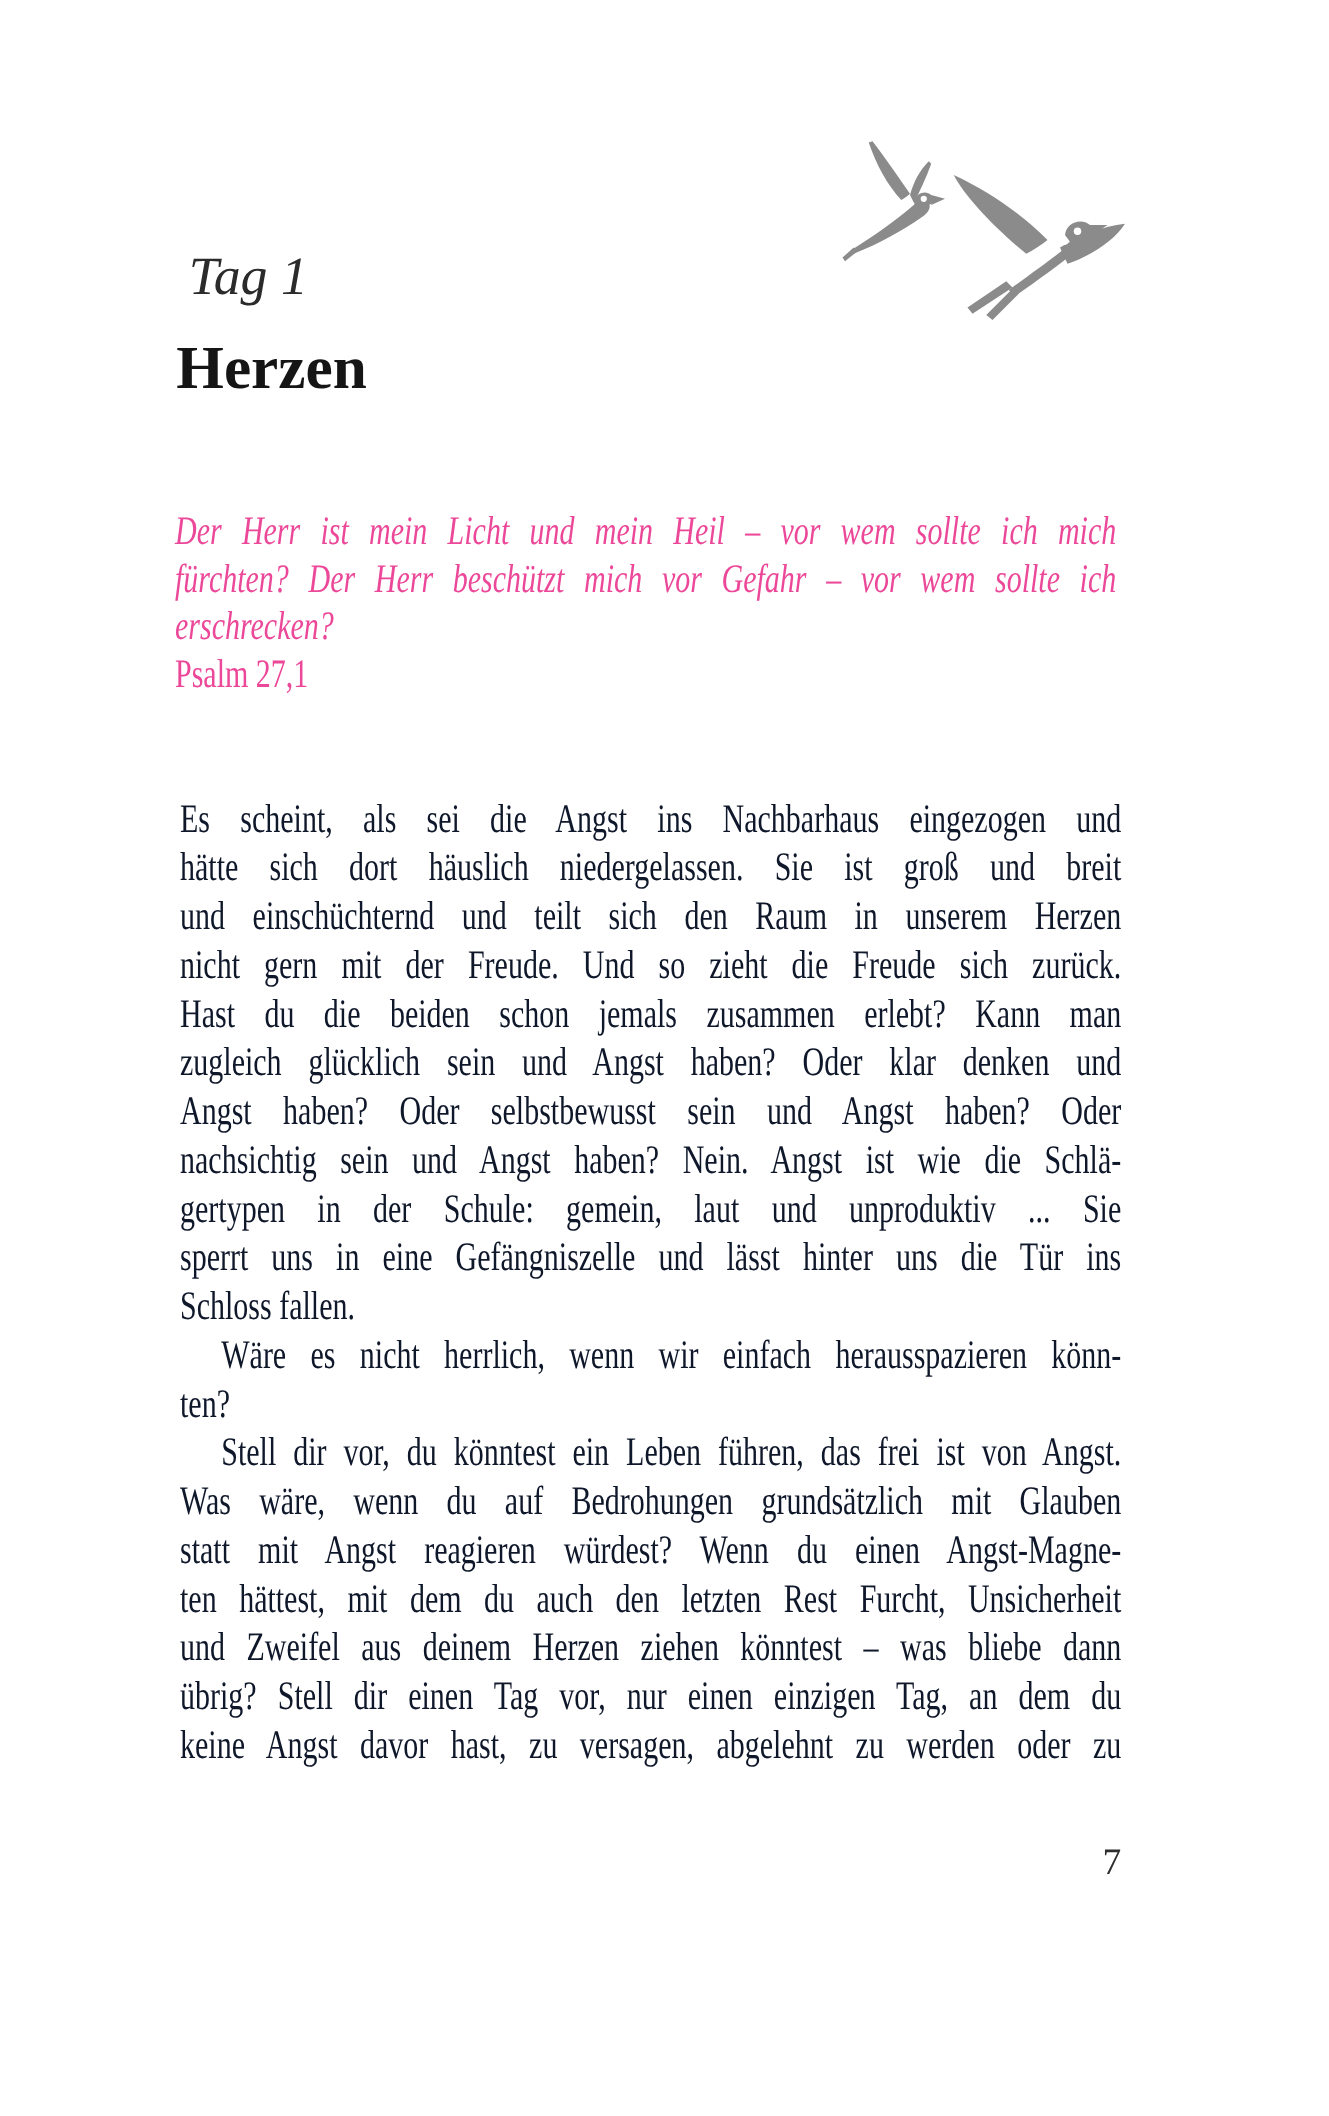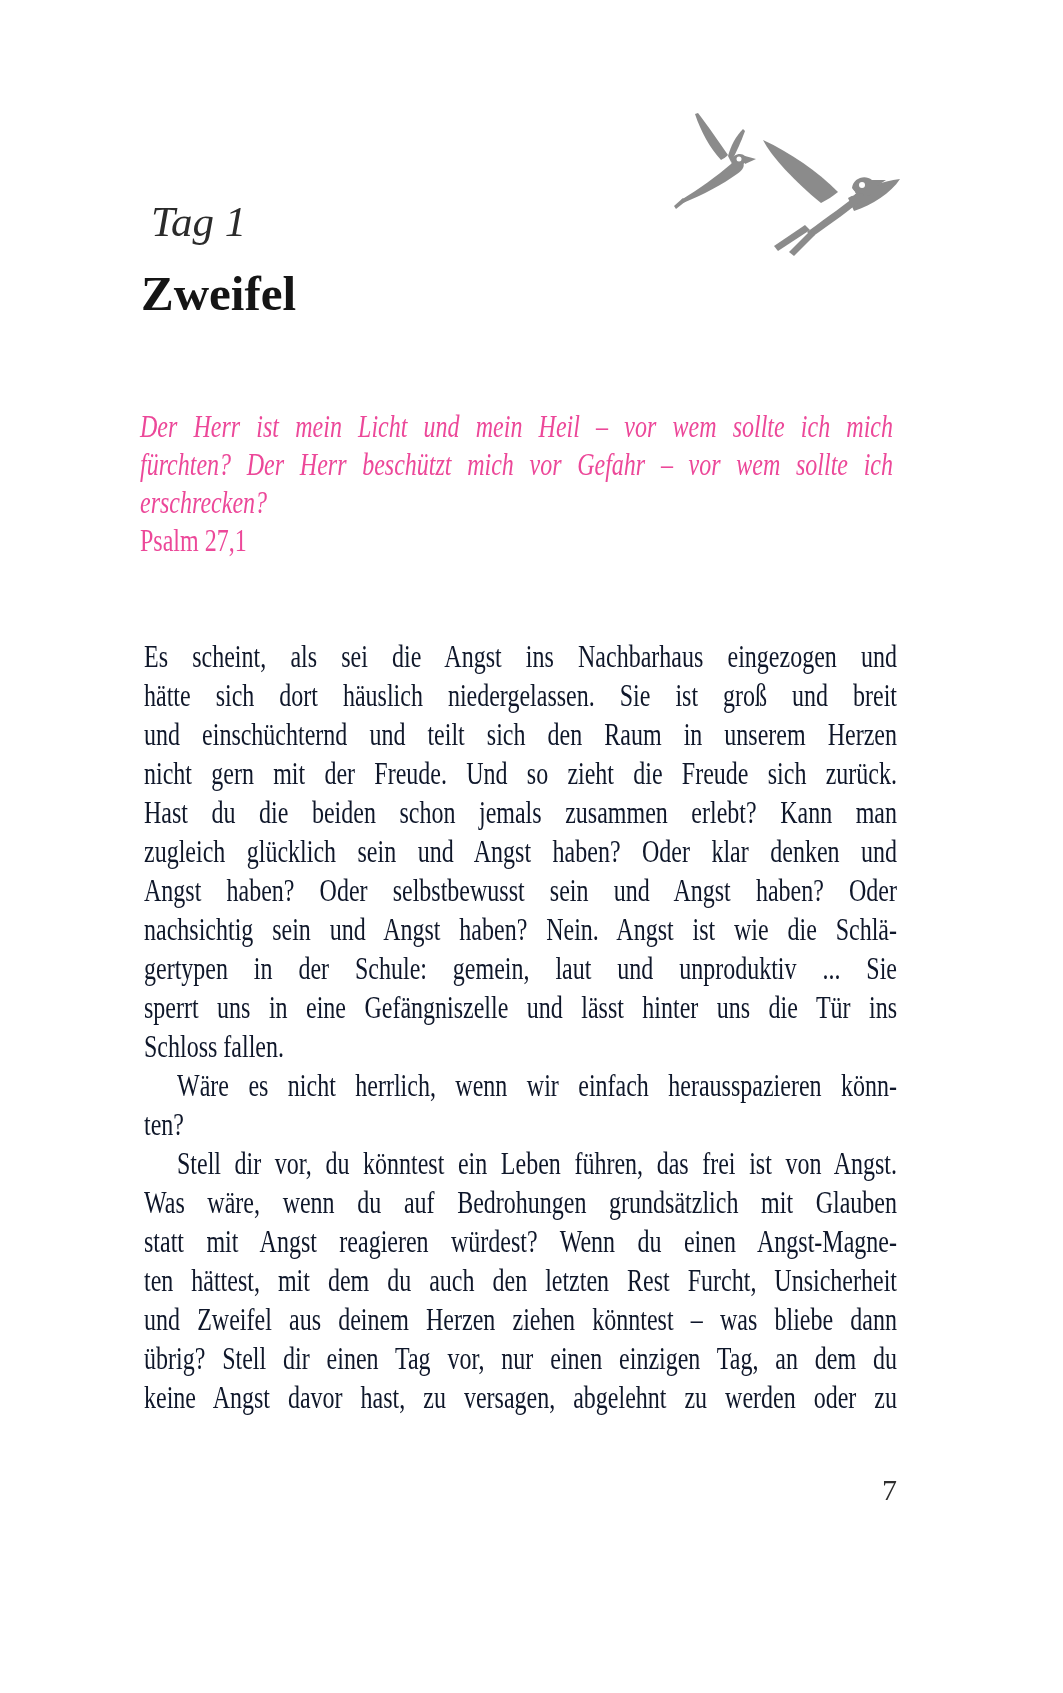--- a/index.html
+++ b/index.html
@@ -64,21 +64,21 @@
       <path d="M203 90 C192 99 174 112 152 128 L157 133 C177 119 196 105 207 96 C211 92 208 87 203 90 Z"></path>
       <path d="M155 126 L123 147 L119 142 L150 121 Z"></path>
       <path d="M160 131 L139 152 L134 148 L155 127 Z"></path>
       <circle cx="207" cy="81" r="3" fill="#ffffff"></circle>
       <ellipse cx="196" cy="89" rx="4" ry="3" fill="#ffffff"></ellipse>
     </g>
   </svg>
 
   <div class="day-label">Tag 1</div>
 
-  <div class="page-title">Zweifel</div>
+  <div class="page-title">Herzen</div>
 
   <div class="epigraph">
     <div>
         <div class="jline">Der Herr ist mein Licht und mein Heil – vor wem sollte ich mich</div>
         <div class="jline">fürchten? Der Herr beschützt mich vor Gefahr – vor wem sollte ich</div>
         <div class="jline last">erschrecken?</div>
       </div>
     <div class="jline last source">Psalm 27,1</div>
   </div>
 

